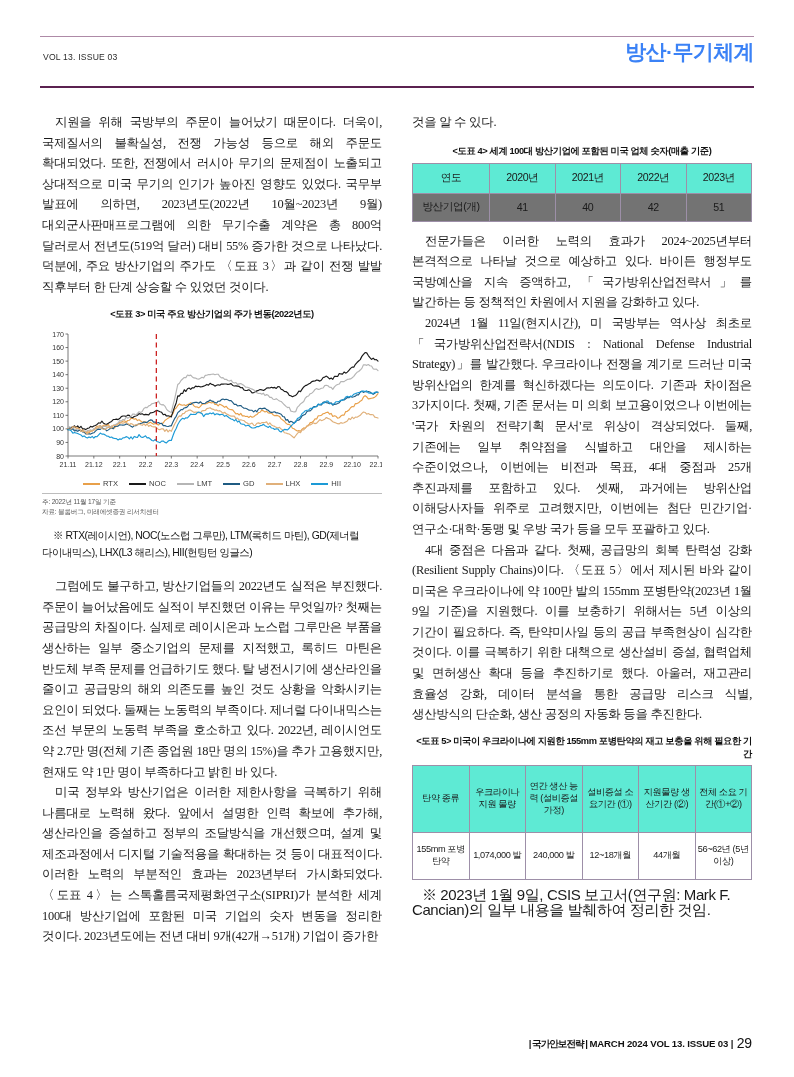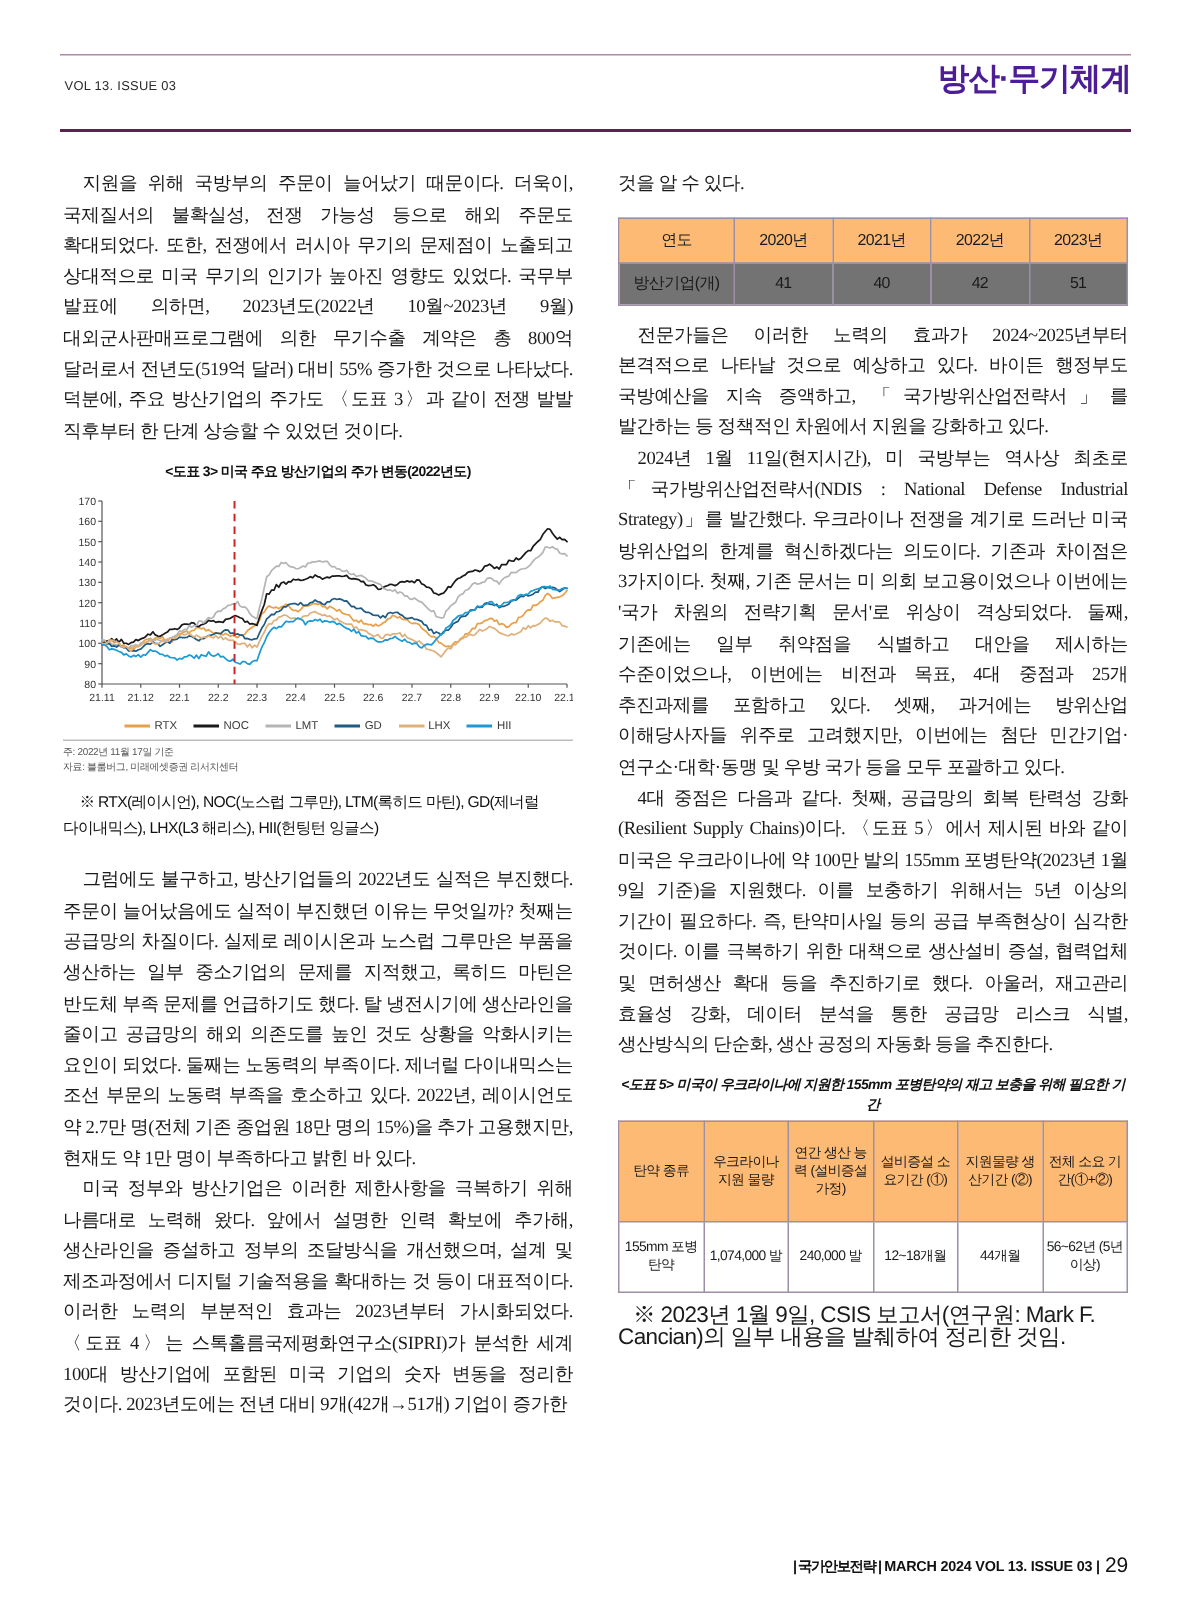--- a/index.html
+++ b/index.html
@@ -55,21 +55,21 @@
     color: #2b2b2b;
   }
   .section-title {
     position: absolute;
     right: 0px;
     top: 2px;
     font-family: "Liberation Sans", sans-serif;
     font-size: 21px;
     font-weight: 700;
     letter-spacing: -0.6px;
-    color: #4c1d95;
+    color: #3b82f6;
   }
 
   
   .col {
     position: absolute;
     top: 112px;
     width: 340px;
   }
   .col-left  { left: 42px; }
   .col-right { left: 412px; }
@@ -103,23 +103,22 @@
   .fig-caption {
     font-family: "Liberation Sans", sans-serif;
     font-size: 9.3px;
     font-weight: 700;
     text-align: center;
     letter-spacing: -0.4px;
     margin-bottom: 5px;
     color: #111;
   }
   .fig-caption.left {
-    text-align: center;
+    text-align: right;
     margin-bottom: 4px;
-    font-style: italic;
   }
   .chart-box {
     width: 340px;
     height: 152px;
     position: relative;
   }
   .chart-svg { display: block; }
   .chart-legend {
     display: flex;
     justify-content: center;
@@ -170,21 +169,21 @@
     font-family: "Liberation Sans", sans-serif;
   }
   .tbl th, .tbl td {
     border: 0.8px solid #9d8fa8;
     text-align: center;
     vertical-align: middle;
     letter-spacing: -0.4px;
     color: #1a1a1a;
   }
   .tbl thead th {
-    background: #fdba74;
+    background: #5eead4;
     font-weight: 400;
   }
   
   .tbl4 thead th {
     font-size: 10.6px;
     height: 27px;
   }
   .tbl4 tbody td {
     font-size: 10.6px;
     height: 25px;
@@ -359,20 +358,21 @@
     <p class="body">미국 정부와 방산기업은 이러한 제한사항을 극복하기 위해 나름대로 노력해 왔다. 앞에서 설명한 인력 확보에 추가해, 생산라인을 증설하고 정부의 조달방식을 개선했으며, 설계 및 제조과정에서 디지털 기술적용을 확대하는 것 등이 대표적이다. 이러한 노력의 부분적인 효과는 2023년부터 가시화되었다. 〈도표 4〉는 스톡홀름국제평화연구소(SIPRI)가 분석한 세계 100대 방산기업에 포함된 미국 기업의 숫자 변동을 정리한 것이다. 2023년도에는 전년 대비 9개(42개→51개) 기업이 증가한</p>
   </div>
 
   <div class="col col-right">
 
     <p class="body no-indent">것을 알 수 있다.</p>
 
     <div style="height:12px"></div>
 
     <div>
+      <div class="fig-caption">&lt;도표 4&gt; 세계 100대 방산기업에 포함된 미국 업체 숫자(매출 기준)</div>
       <table class="tbl tbl4">
         <thead>
           <tr>
             <th style="width:74px">연도</th>
             <th>2020년</th>
             <th>2021년</th>
             <th>2022년</th>
             <th>2023년</th>
           </tr>
         </thead>

